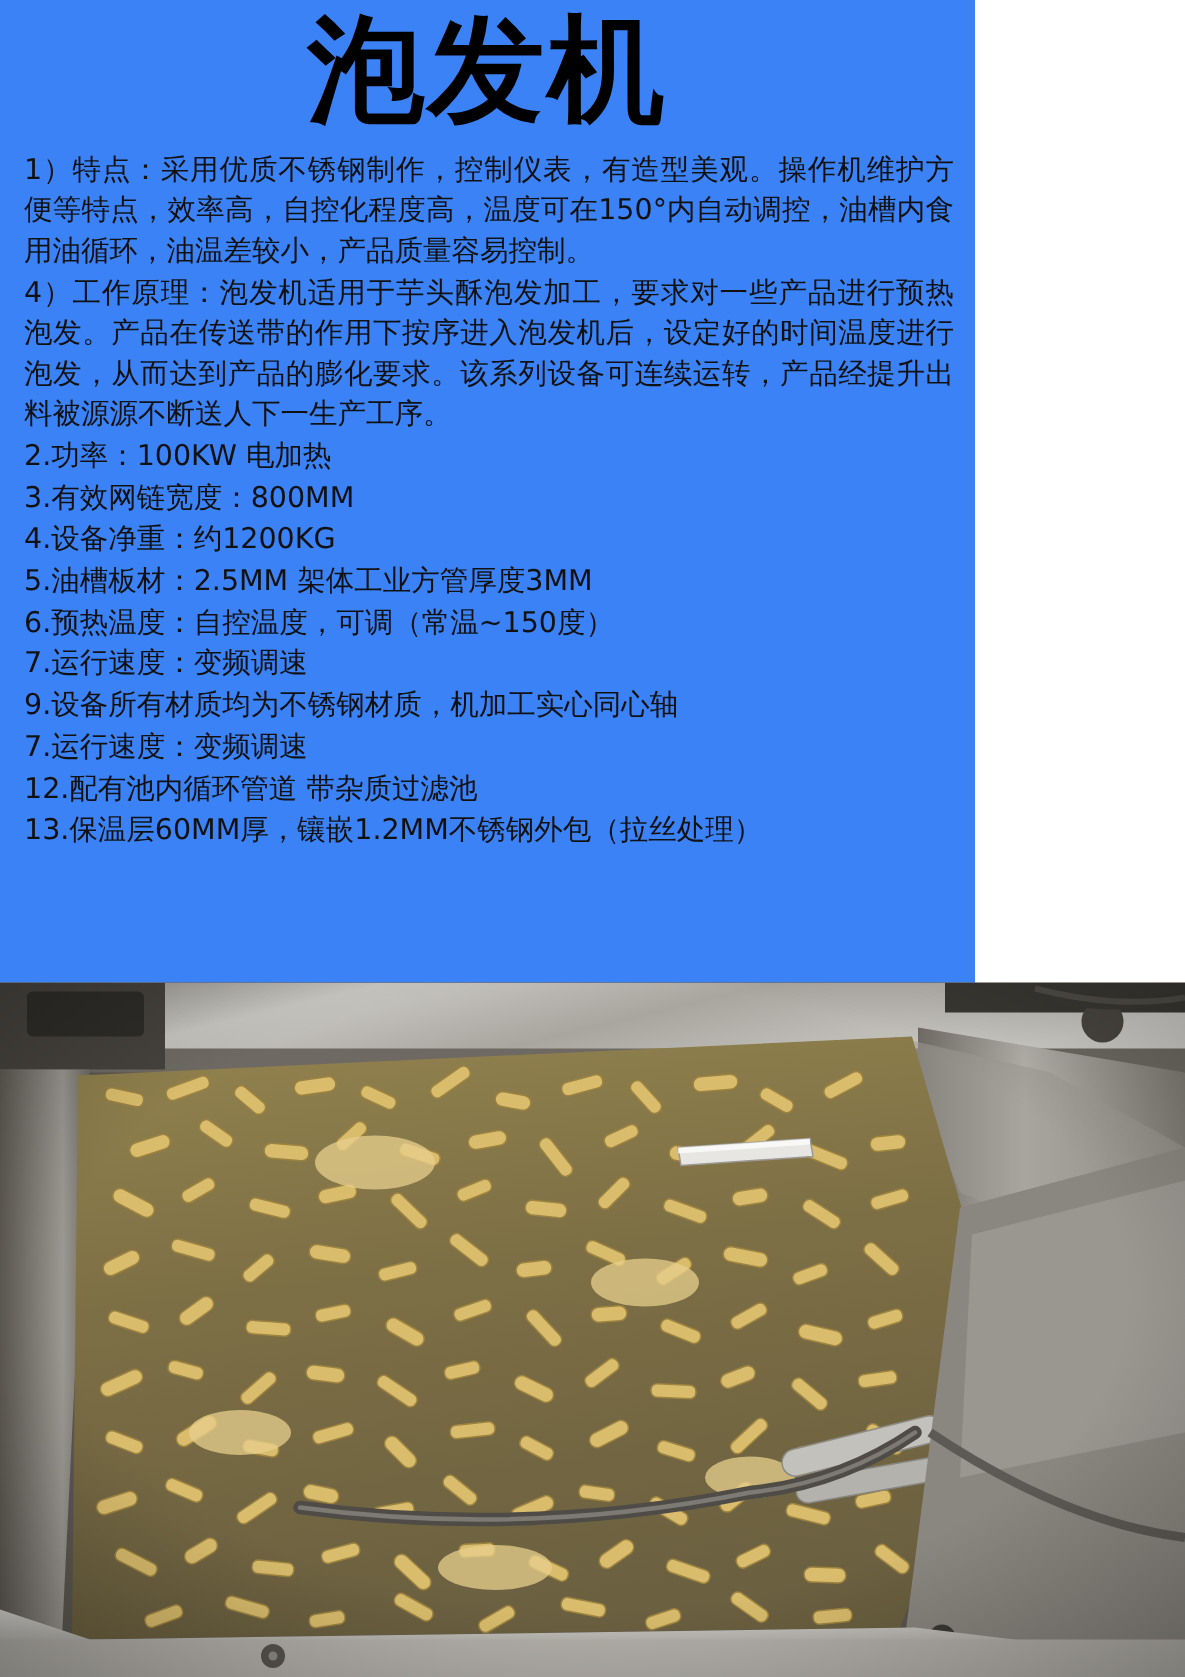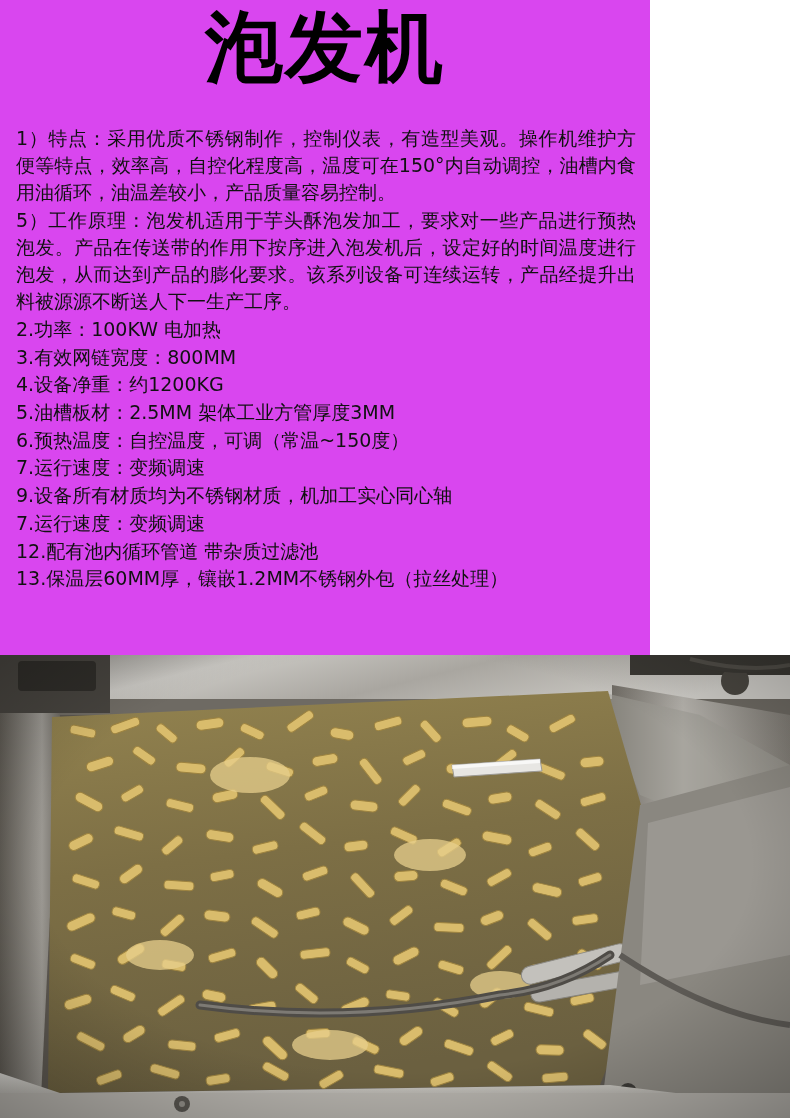--- a/index.html
+++ b/index.html
@@ -11,39 +11,38 @@
     width: 790px;
     height: 1118px;
     font-family: "DejaVu Sans", "Liberation Sans", sans-serif;
     color: #111111;
     overflow: hidden;
   }
   .page {
     width: 650px;
     height: 1118px;
     position: relative;
-    background: #d946ef;
+    background: #3b82f6;
   }
   .title {
     text-align: center;
     font-size: 78px;
     font-weight: bold;
     line-height: 1;
     letter-spacing: 2px;
     color: #000000;
     padding: 8px 0 14px 0;
     font-family: "DejaVu Sans", "Liberation Sans", sans-serif;
   }
   .body-text {
     padding: 0 14px 0 16px;
     font-size: 19px;
     line-height: 1.42;
     color: #111111;
     text-align: justify;
-    margin-top: 25px;
   }
   .para {
     margin: 0 0 1px 0;
     text-indent: 0;
   }
   .spec-line {
     margin: 0;
     line-height: 1.46;
   }
   .photo {
@@ -61,21 +60,21 @@
 </style>
 </head>
 <body>
 
 <div class="page">
 
   <div class="title">泡发机</div>
 
   <div class="body-text">
     <p class="para">1）特点：采用优质不锈钢制作，控制仪表，有造型美观。操作机维护方便等特点，效率高，自控化程度高，温度可在150°内自动调控，油槽内食用油循环，油温差较小，产品质量容易控制。</p>
-    <p class="para">5）工作原理：泡发机适用于芋头酥泡发加工，要求对一些产品进行预热泡发。产品在传送带的作用下按序进入泡发机后，设定好的时间温度进行泡发，从而达到产品的膨化要求。该系列设备可连续运转，产品经提升出料被源源不断送人下一生产工序。</p>
+    <p class="para">4）工作原理：泡发机适用于芋头酥泡发加工，要求对一些产品进行预热泡发。产品在传送带的作用下按序进入泡发机后，设定好的时间温度进行泡发，从而达到产品的膨化要求。该系列设备可连续运转，产品经提升出料被源源不断送人下一生产工序。</p>
 
     <p class="spec-line">2.功率：100KW  电加热</p>
     <p class="spec-line">3.有效网链宽度：800MM</p>
     <p class="spec-line">4.设备净重：约1200KG</p>
     <p class="spec-line">5.油槽板材：2.5MM 架体工业方管厚度3MM</p>
     <p class="spec-line">6.预热温度：自控温度，可调（常温~150度）</p>
     <p class="spec-line">7.运行速度：变频调速</p>
     <p class="spec-line">9.设备所有材质均为不锈钢材质，机加工实心同心轴</p>
     <p class="spec-line">7.运行速度：变频调速</p>
     <p class="spec-line">12.配有池内循环管道 带杂质过滤池</p>

